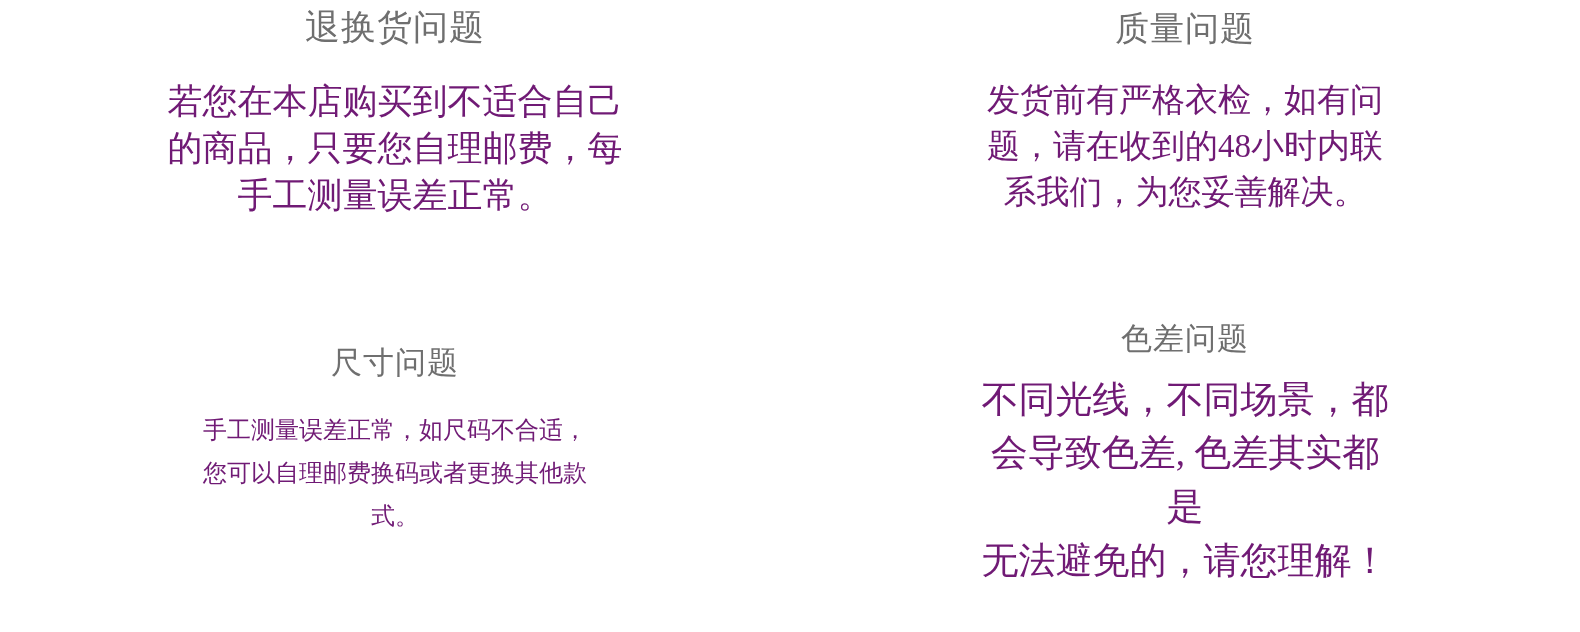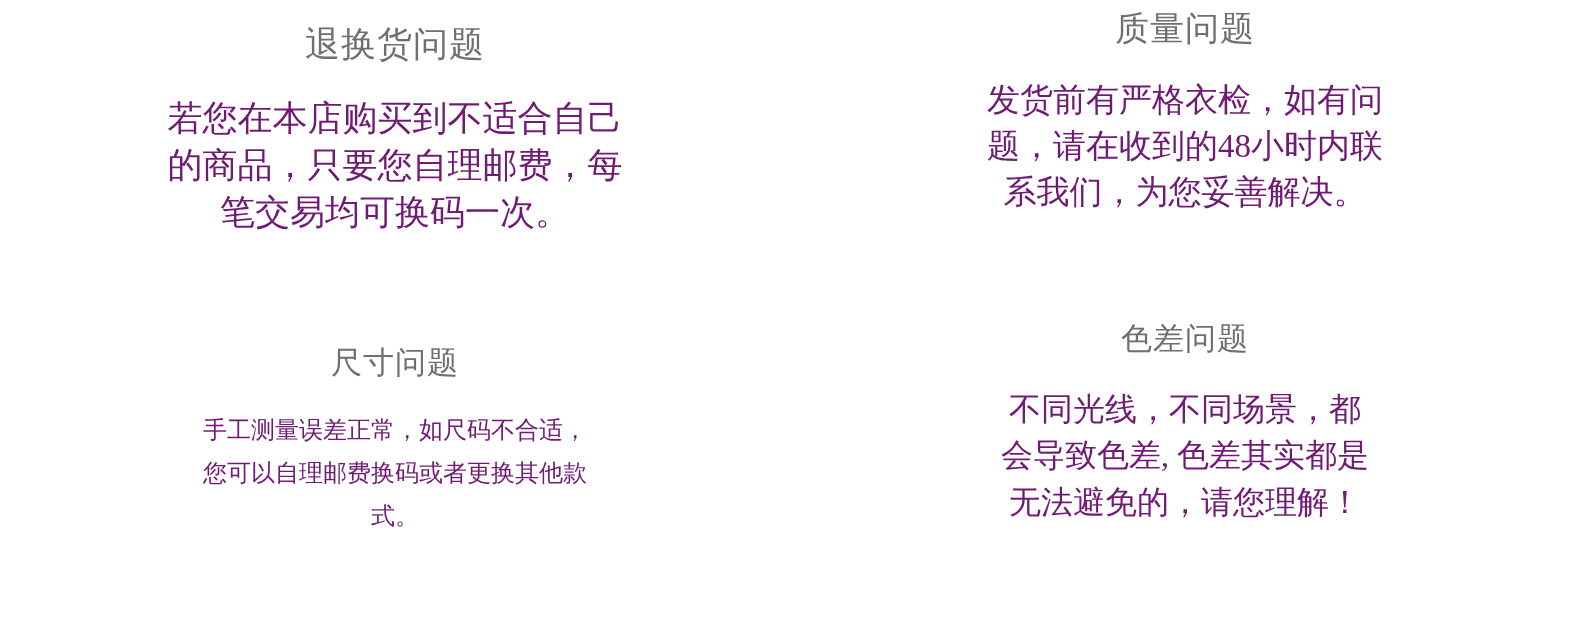--- a/index.html
+++ b/index.html
@@ -39,21 +39,21 @@
     color: #6f6f6f;
     letter-spacing: 1px;
     font-weight: 400;
   }
   .block-body {
     color: #701a75;
     font-weight: 400;
   }
 
   
-  .c1 .block { padding-top: 23px; }
+  .c1 .block { padding-top: 6px; }
   .c1 .block-title { font-size: 35px; }
   .c1 .block-body {
     font-size: 35px;
     line-height: 1.35;
     margin: 28px auto 0;
     width: 470px;
     text-align: center;
   }
 
   
@@ -75,42 +75,42 @@
     line-height: 1.8;
     margin: 26px auto 0;
     width: 460px;
     text-align: center;
   }
 
   
   .c4 .block { padding-top: 10px; }
   .c4 .block-title { font-size: 31px; }
   .c4 .block-body {
-    font-size: 32px;
+    font-size: 37px;
     line-height: 1.45;
-    margin: 27px auto 0;
+    margin: 14px auto 0;
     width: 420px;
     text-align: center;
   }
 
   .line { display: block; }
 </style>
 </head>
 <body>
 
 <div class="sheet">
   <div class="grid">
 
     <div class="cell c1">
       <div class="block">
         <div class="block-title">退换货问题</div>
         <div class="block-body">
           <span class="line">若您在本店购买到不适合自己</span>
           <span class="line">的商品，只要您自理邮费，每</span>
-          <span class="line">笔交易均可换码一次。</span>
+          <span class="line">手工测量误差正常。</span>
         </div>
       </div>
     </div>
 
     <div class="cell c2">
       <div class="block">
         <div class="block-title">质量问题</div>
         <div class="block-body">
           <span class="line">发货前有严格衣检，如有问</span>
           <span class="line">题，请在收到的48小时内联</span>

